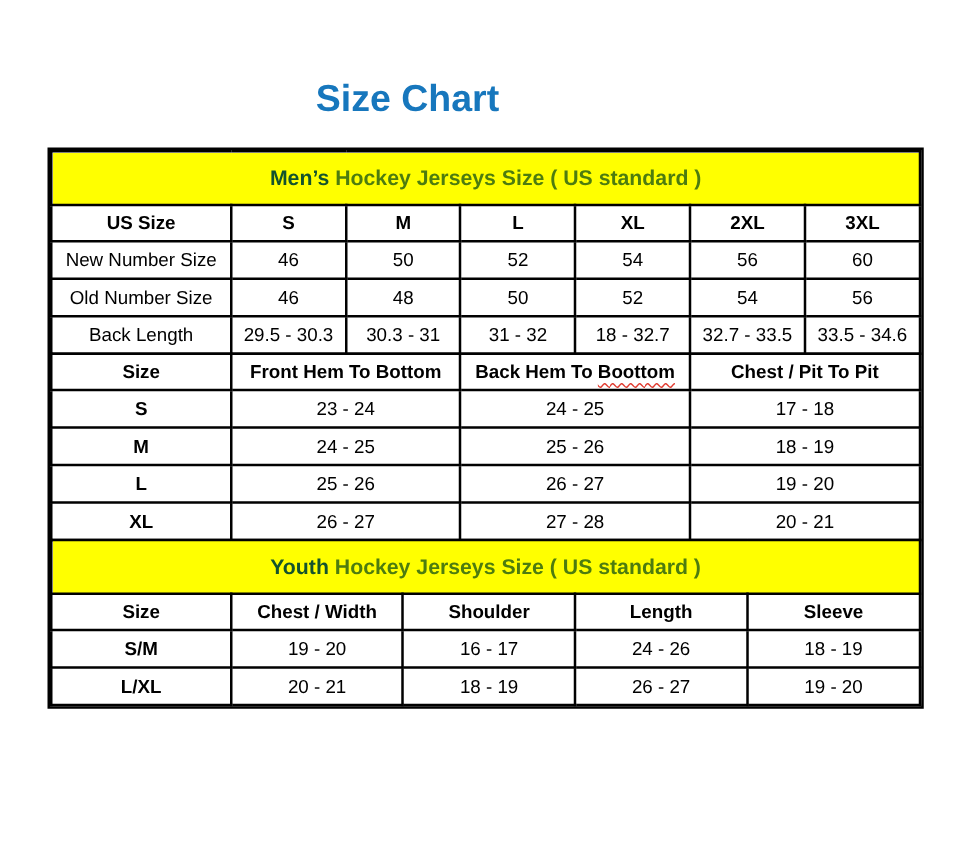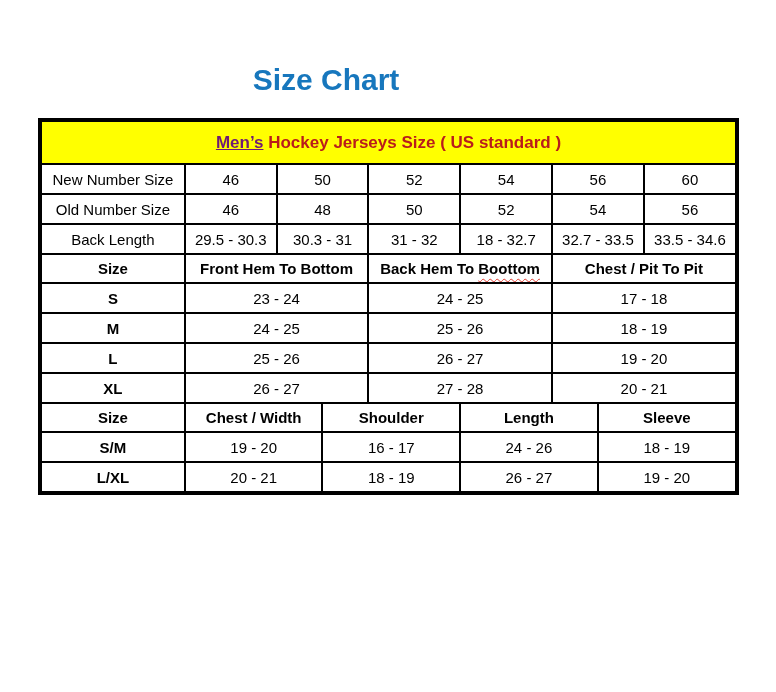--- a/index.html
+++ b/index.html
@@ -46,22 +46,22 @@
     color: #000000;
     overflow: hidden;
   }
   tr.banner td {
     background: #ffff00;
     height: 41px;
     font-size: 17px;
     font-weight: bold;
     white-space: pre-wrap;
   }
-  .banner-highlight { color: #701a75; text-decoration: underline; }
-  .banner-rest { color: #b91c1c; }
+  .banner-highlight { color: #14532d; }
+  .banner-rest { color: #4d7c0f; }
   tr.head th {
     height: 27px;
     font-weight: bold;
     background: #ffffff;
   }
   tr.data td {
     height: 28px;
     font-weight: normal;
     background: #ffffff;
   }
@@ -89,20 +89,29 @@
           <col style="width:13.21%">
           <col style="width:13.21%">
           <col style="width:13.21%">
           <col style="width:13.21%">
           <col style="width:13.21%">
           <col style="width:13.25%">
       </colgroup>
       <tbody>
           <tr class="banner">
         <td colspan="7"><span class="banner-highlight">Men’s</span><span class="banner-rest"> Hockey Jerseys Size ( US standard )</span></td>
+      </tr>
+      <tr class="head">
+        <th>US Size</th>
+        <th>S</th>
+        <th>M</th>
+        <th>L</th>
+        <th>XL</th>
+        <th>2XL</th>
+        <th>3XL</th>
       </tr>
       <tr class="data">
         <td>New Number Size</td>
         <td>46</td>
         <td>50</td>
         <td>52</td>
         <td>54</td>
         <td>56</td>
         <td>60</td>
       </tr>
@@ -170,20 +179,23 @@
 
     <table>
       <colgroup>
         <col style="width:20.7%">
           <col style="width:19.8%">
           <col style="width:19.8%">
           <col style="width:19.8%">
           <col style="width:19.9%">
       </colgroup>
       <tbody>
+          <tr class="banner">
+        <td colspan="5"><span class="banner-highlight">Youth</span><span class="banner-rest"> Hockey Jerseys Size ( US standard )</span></td>
+      </tr>
       <tr class="head">
         <th>Size</th>
         <th>Chest / Width</th>
         <th>Shoulder</th>
         <th>Length</th>
         <th>Sleeve</th>
       </tr>
       <tr class="data">
         <td class="rowlabel-bold">S/M</td>
         <td>19 - 20</td>

